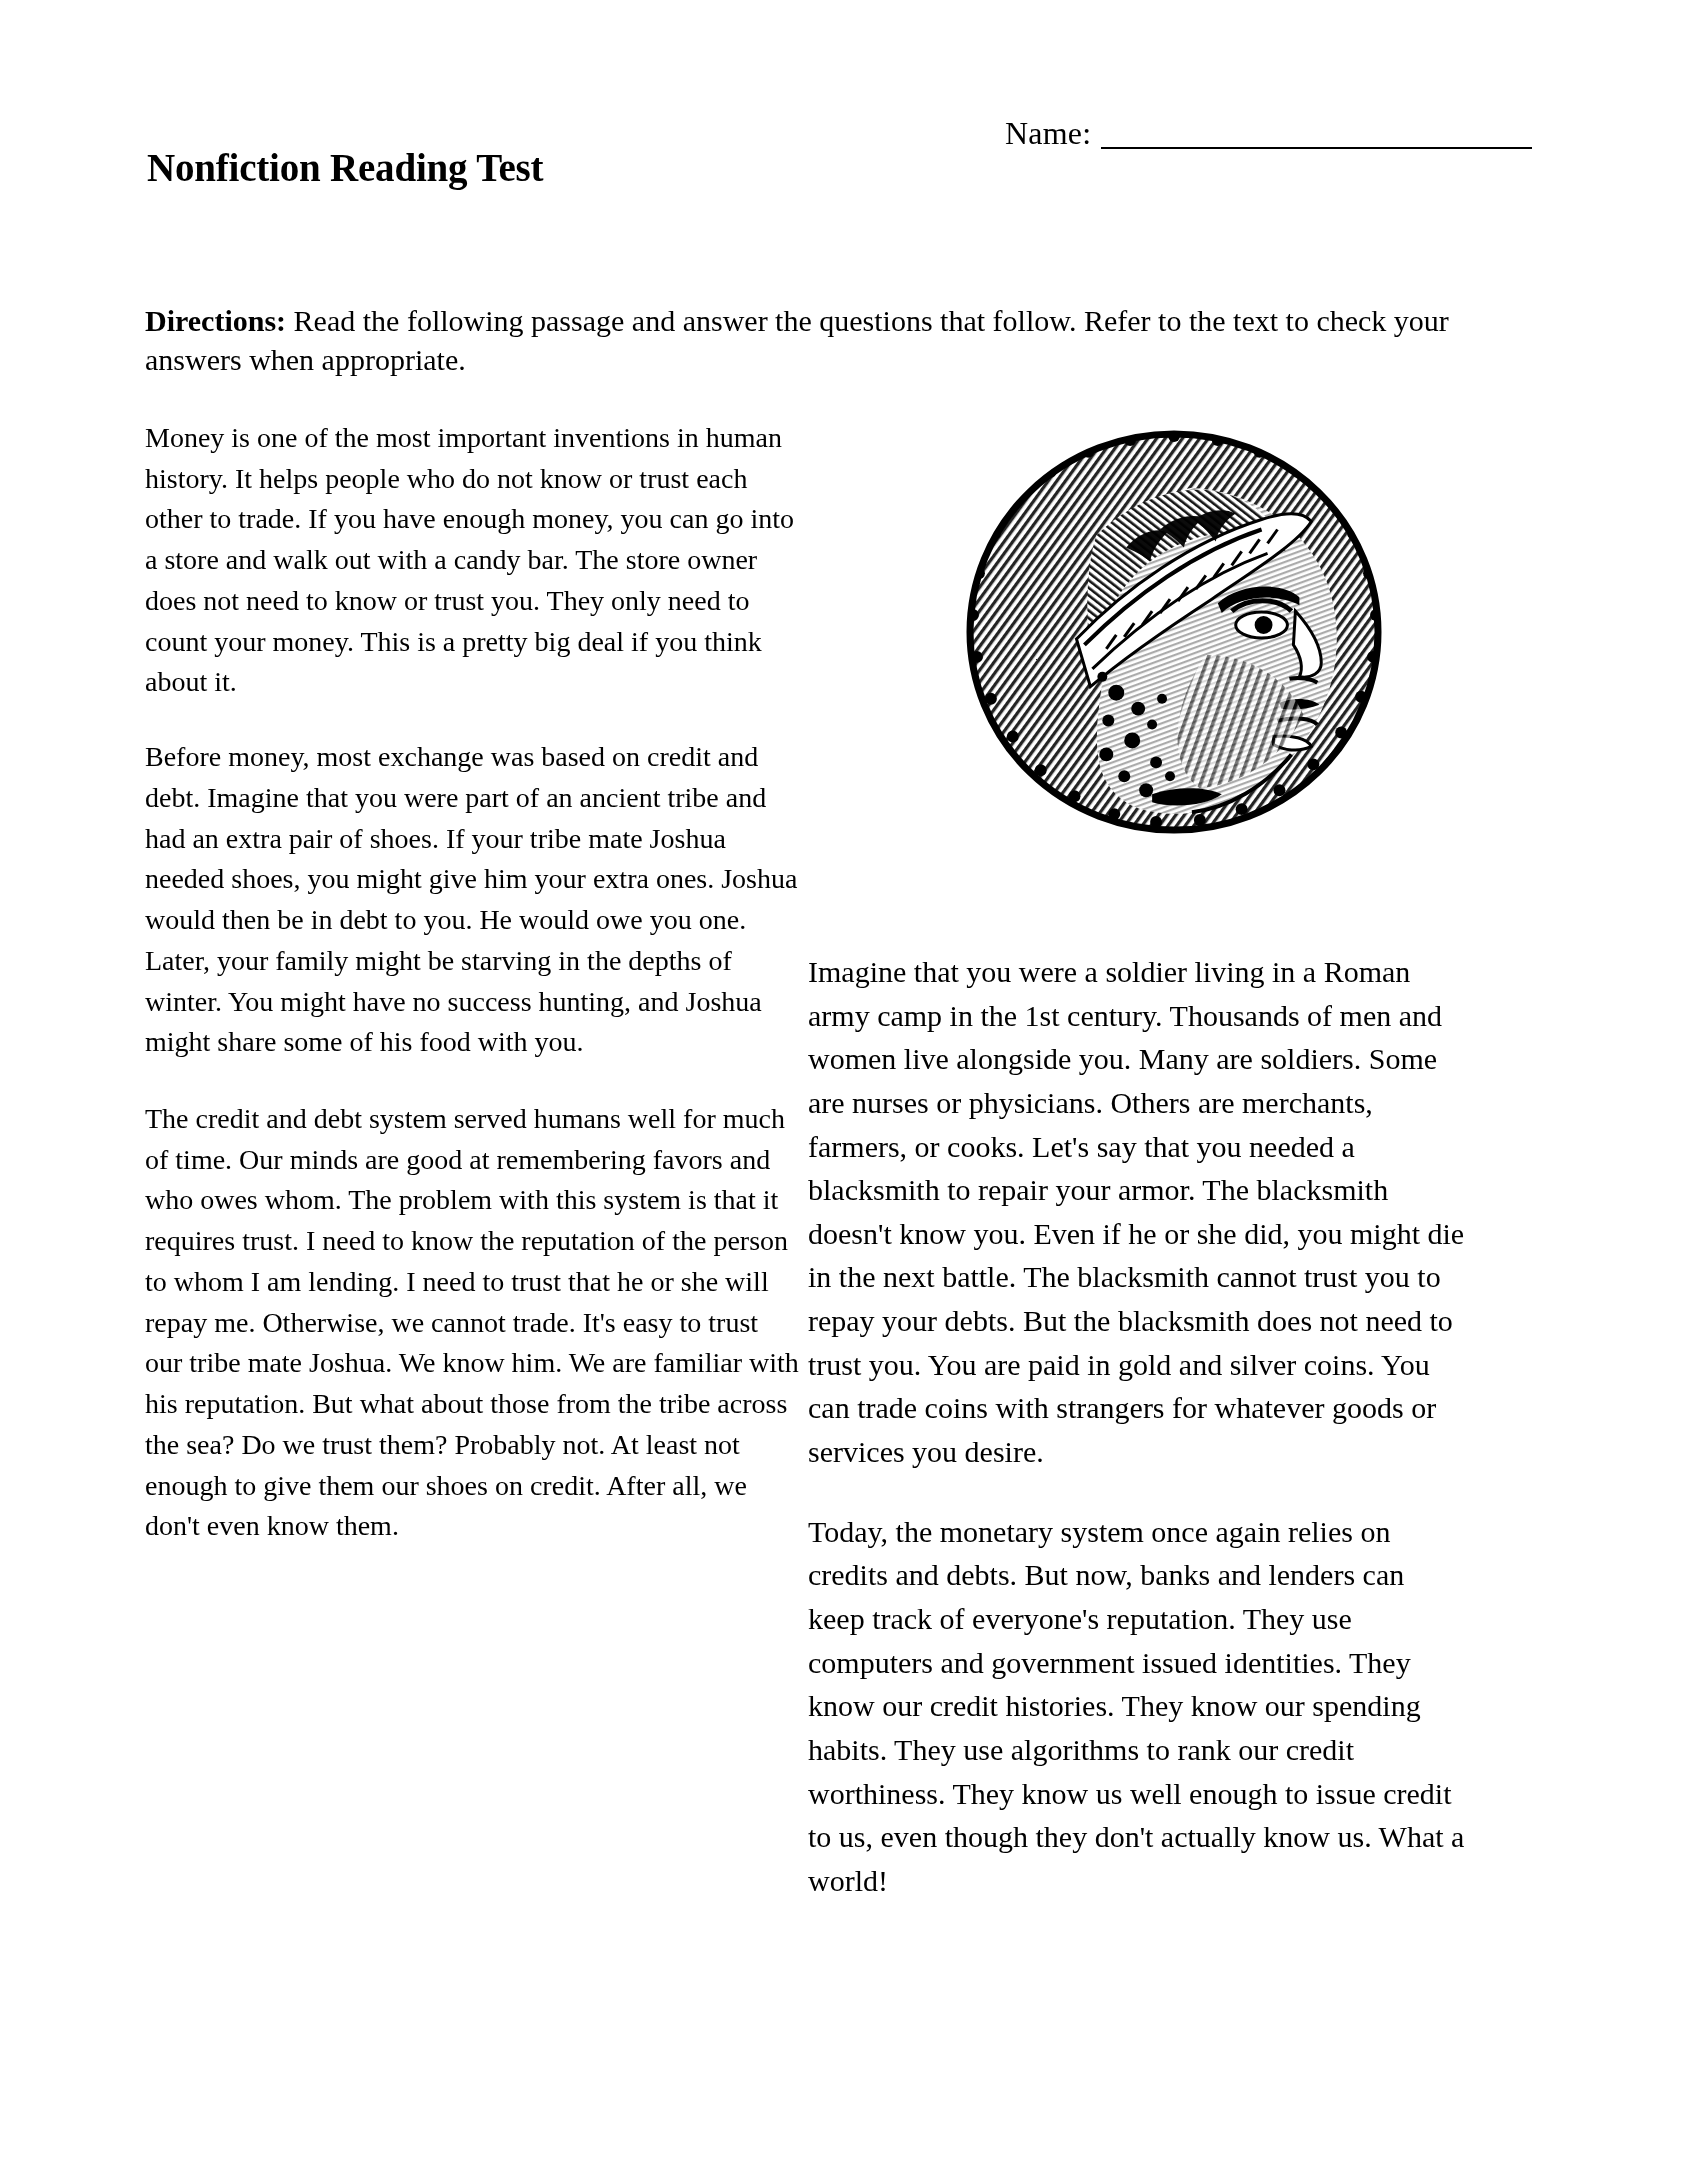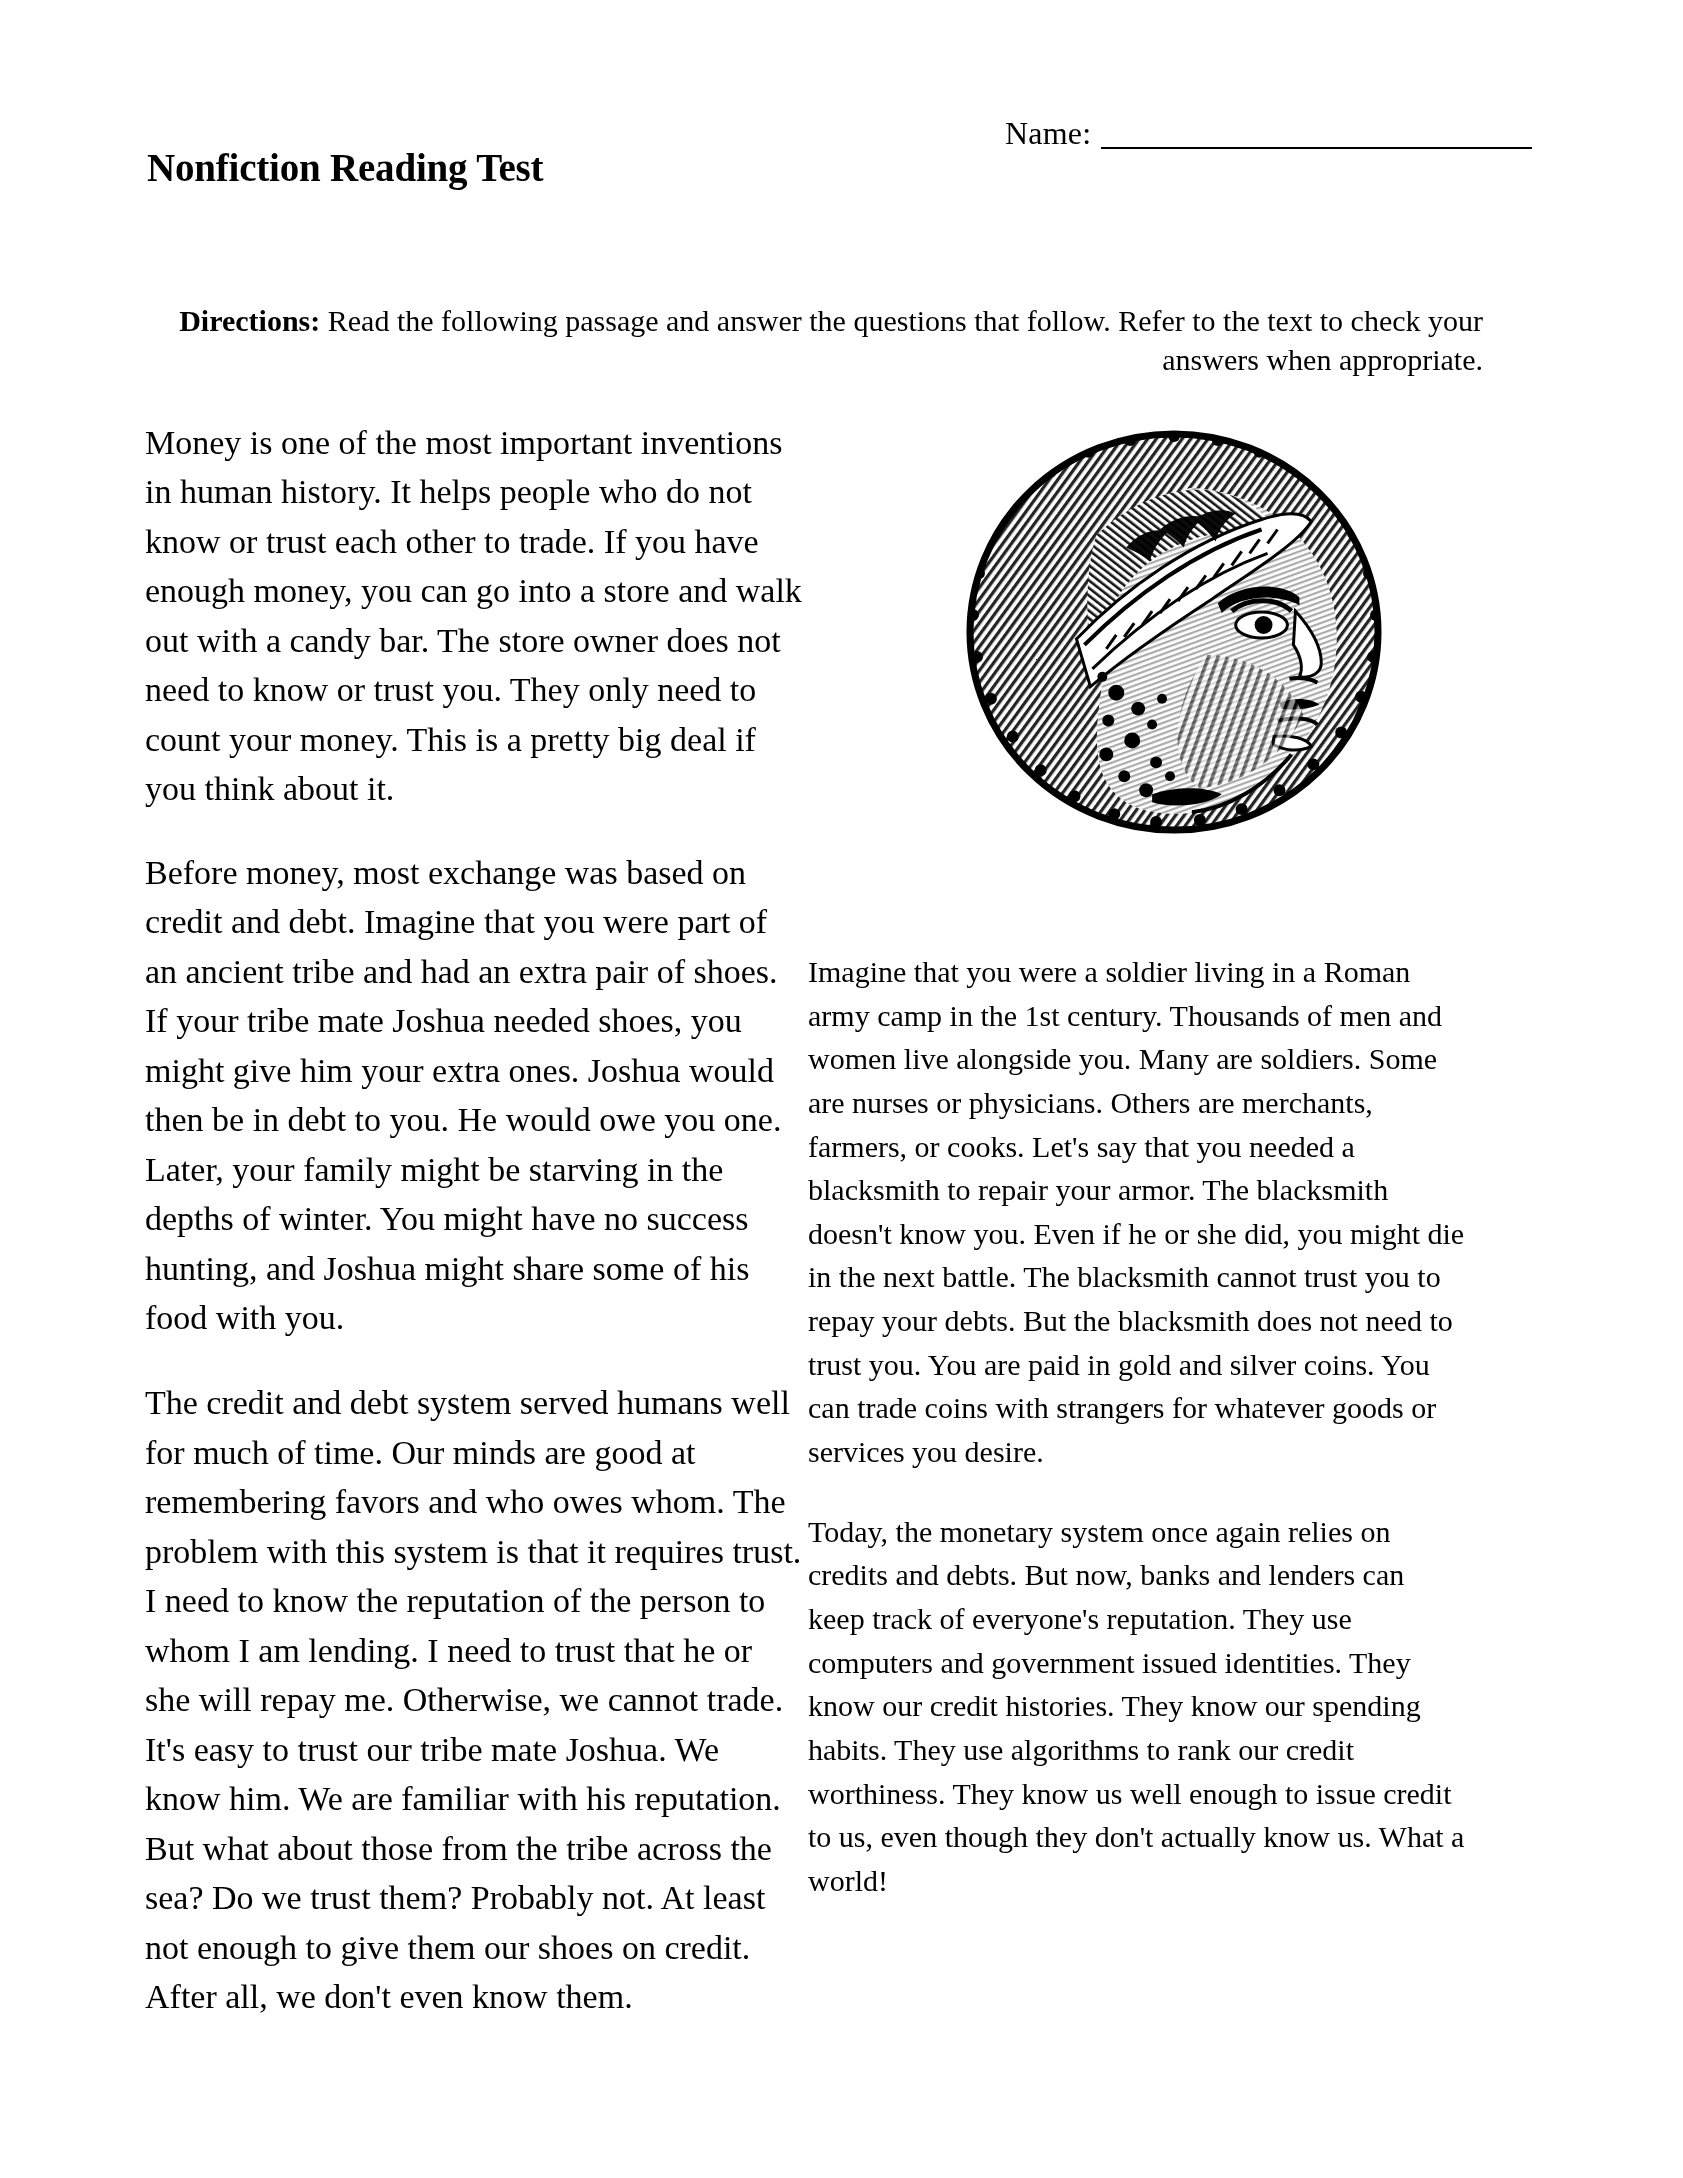--- a/index.html
+++ b/index.html
@@ -66,42 +66,42 @@
   }
 
   
   .directions {
     position: absolute;
     top: 271px;
     left: 145px;
     width: 1338px;
     font-size: 30px;
     line-height: 1.30;
-    text-align: right;
+    text-align: left;
     font-family: Liberation Serif, serif;
   }
   .directions b { font-weight: bold; }
 
   
   .coin-figure {
     position: absolute;
     top: 426px;
     left: 957px;
     width: 434px;
     height: 412px;
   }
   .coin-figure svg { display: block; width: 100%; height: 100%; }
 
   
   .col-left {
     position: absolute;
     top: 418px;
     left: 145px;
     width: 657px;
-    font-size: 34px;
+    font-size: 28px;
     line-height: 1.455;
   }
   .col-right {
     position: absolute;
     top: 950px;
     left: 808px;
     width: 657px;
     font-size: 30px;
     line-height: 1.455;
   }

